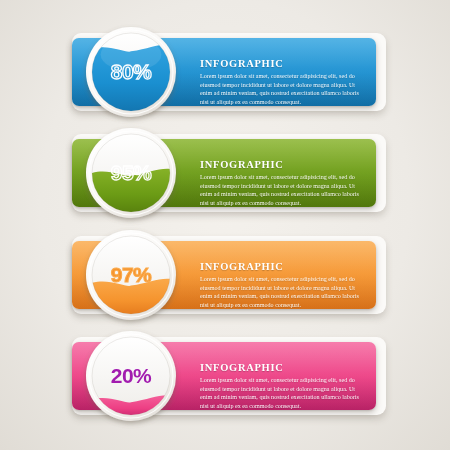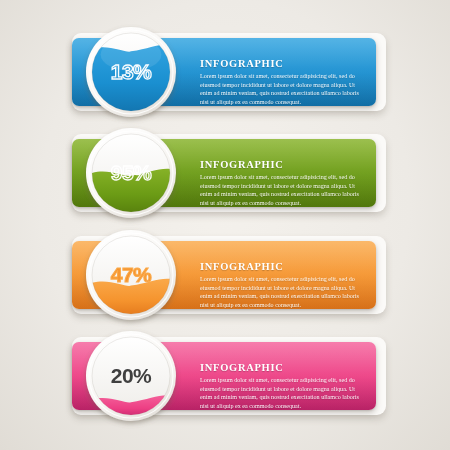--- a/index.html
+++ b/index.html
@@ -172,21 +172,21 @@
           </defs>
           <circle cx="47" cy="47" r="45" fill="url(#ringg0)" filter="url(#shg0)"></circle>
           <circle cx="47" cy="47" r="39" fill="url(#discg0)"></circle>
           <g clip-path="url(#clipg0)">
             <path d="M 8 23.599999999999994 C 25.549999999999997 18.599999999999994, 42.32 28.599999999999994, 47 26.349999999999994 C 64.55 23.849999999999994, 74.3 18.599999999999994, 86 19.599999999999994 L 86 90 L 8 90 Z" fill="url(#fillg0)"></path>
             <ellipse cx="47" cy="29.45" rx="30.42" ry="16.38" fill="#FFFFFF" opacity="0.10"></ellipse>
           </g>
           <circle cx="47" cy="47" r="39" fill="none" stroke="rgba(120,110,100,0.18)" stroke-width="0.8"></circle>
           <circle cx="47" cy="47" r="42" fill="none" stroke="rgba(255,255,255,0.85)" stroke-width="1.2"></circle>
         </svg>
-        <div class="pct outline">13%</div>
+        <div class="pct outline">80%</div>
       </div>
     </div>
     <div class="row" style="top: 121px;">
       <div class="banner-edge"></div>
       <div class="banner" style="background: linear-gradient(rgb(134, 178, 39) 0%, rgb(107, 155, 21) 52%, rgb(85, 125, 12) 100%);"></div>
       <div class="text-block">
         <p class="head">INFOGRAPHIC</p>
         <p class="body-copy">Lorem ipsum dolor sit amet, consectetur adipisicing elit, sed do eiusmod tempor incididunt ut labore et dolore magna aliqua. Ut enim ad minim veniam, quis nostrud exercitation ullamco laboris nisi ut aliquip ex ea commodo consequat.</p>
       </div>
       <div class="gauge">
@@ -258,21 +258,21 @@
           </defs>
           <circle cx="47" cy="47" r="45" fill="url(#ringg2)" filter="url(#shg2)"></circle>
           <circle cx="47" cy="47" r="39" fill="url(#discg2)"></circle>
           <g clip-path="url(#clipg2)">
             <path d="M 8 54.8 C 25.549999999999997 49.8, 42.32 59.8, 47 57.55 C 64.55 55.05, 74.3 49.8, 86 50.8 L 86 90 L 8 90 Z" fill="url(#fillg2)"></path>
             <ellipse cx="47" cy="29.45" rx="30.42" ry="16.38" fill="#FFFFFF" opacity="0.10"></ellipse>
           </g>
           <circle cx="47" cy="47" r="39" fill="none" stroke="rgba(120,110,100,0.18)" stroke-width="0.8"></circle>
           <circle cx="47" cy="47" r="42" fill="none" stroke="rgba(255,255,255,0.85)" stroke-width="1.2"></circle>
         </svg>
-        <div class="pct mixed" style="color: rgb(245, 148, 46); -webkit-text-stroke: 1.1px rgb(250, 169, 74);">47%</div>
+        <div class="pct mixed" style="color: rgb(245, 148, 46); -webkit-text-stroke: 1.1px rgb(250, 169, 74);">97%</div>
       </div>
     </div>
     <div class="row" style="top: 324px;">
       <div class="banner-edge"></div>
       <div class="banner" style="background: linear-gradient(rgb(244, 96, 154) 0%, rgb(237, 63, 132) 52%, rgb(194, 36, 107) 100%);"></div>
       <div class="text-block">
         <p class="head">INFOGRAPHIC</p>
         <p class="body-copy">Lorem ipsum dolor sit amet, consectetur adipisicing elit, sed do eiusmod tempor incididunt ut labore et dolore magna aliqua. Ut enim ad minim veniam, quis nostrud exercitation ullamco laboris nisi ut aliquip ex ea commodo consequat.</p>
       </div>
       <div class="gauge">
@@ -301,16 +301,16 @@
           </defs>
           <circle cx="47" cy="47" r="45" fill="url(#ringg3)" filter="url(#shg3)"></circle>
           <circle cx="47" cy="47" r="39" fill="url(#discg3)"></circle>
           <g clip-path="url(#clipg3)">
             <path d="M 8 70.4 C 25.549999999999997 65.4, 42.32 75.4, 47 73.15 C 64.55 70.65, 74.3 65.4, 86 66.4 L 86 90 L 8 90 Z" fill="url(#fillg3)"></path>
             <ellipse cx="47" cy="29.45" rx="30.42" ry="16.38" fill="#FFFFFF" opacity="0.10"></ellipse>
           </g>
           <circle cx="47" cy="47" r="39" fill="none" stroke="rgba(120,110,100,0.18)" stroke-width="0.8"></circle>
           <circle cx="47" cy="47" r="42" fill="none" stroke="rgba(255,255,255,0.85)" stroke-width="1.2"></circle>
         </svg>
-        <div class="pct solid" style="color: #404040;">20%</div>
+        <div class="pct solid" style="color: #a21caf;">20%</div>
       </div>
     </div>
   </div>
 
 </body></html>

